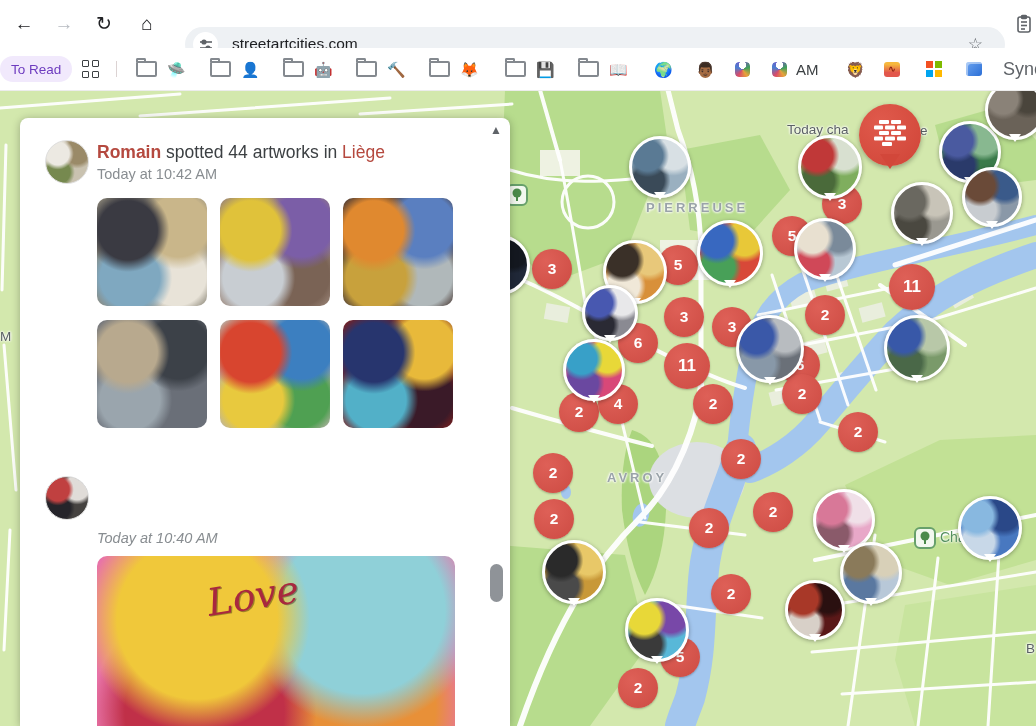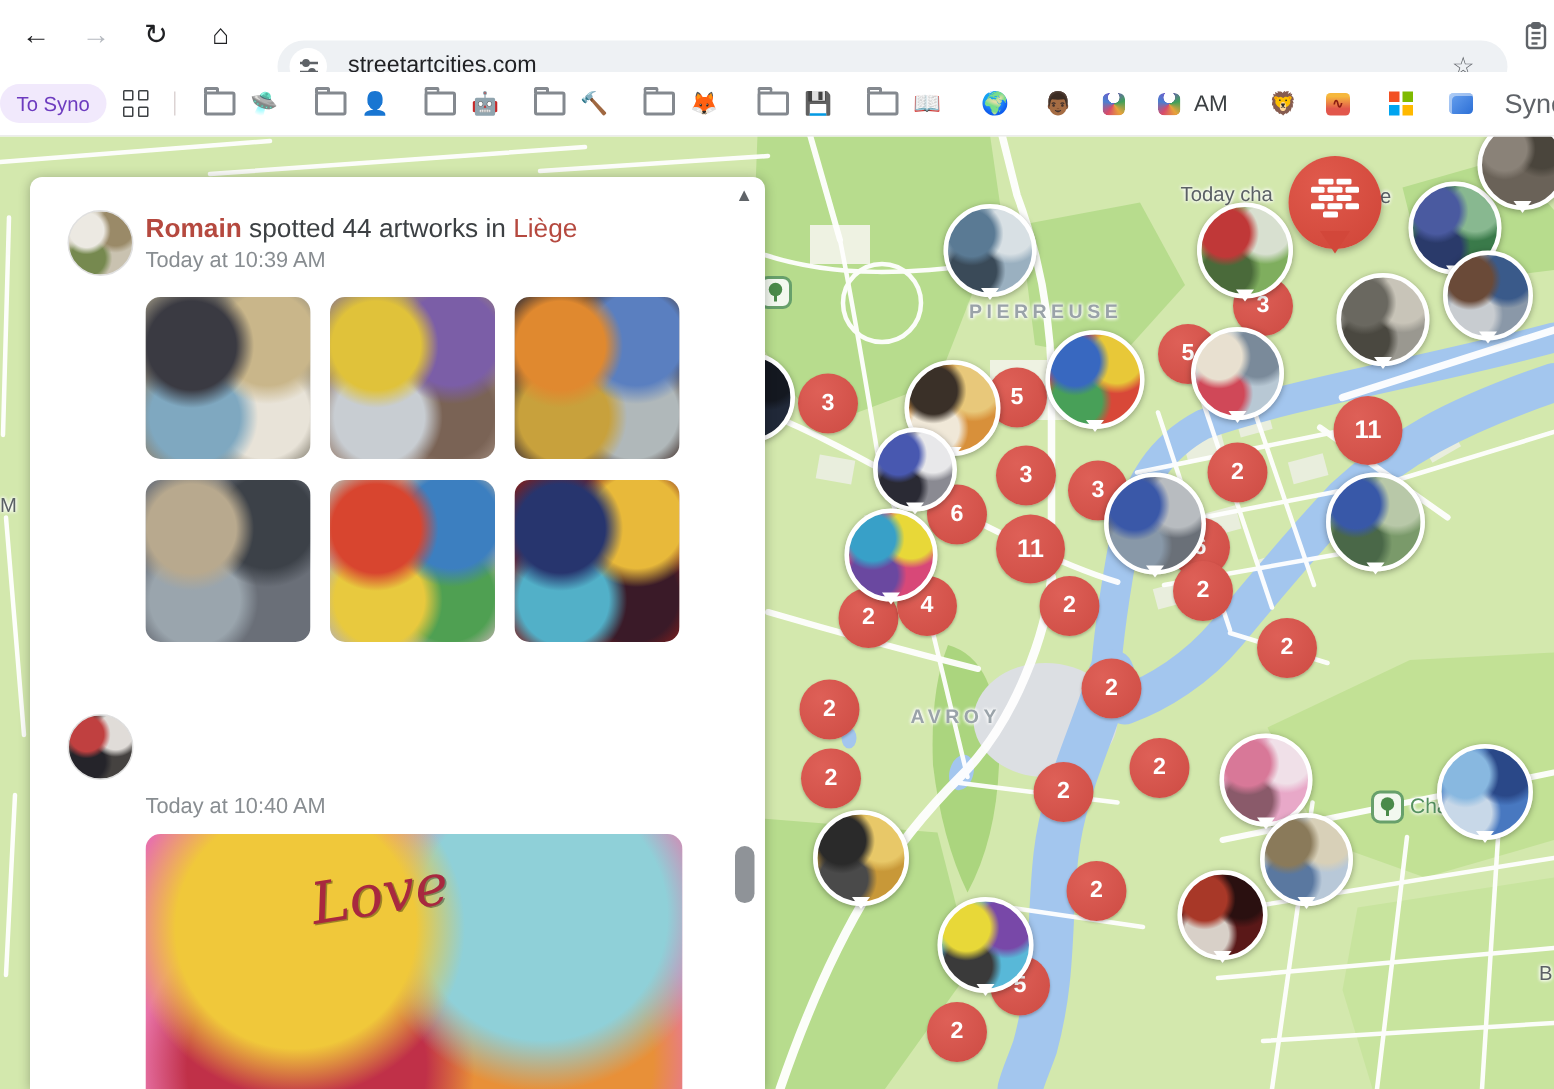--- a/index.html
+++ b/index.html
@@ -263,32 +263,32 @@
   </div>
 
   <div class="panel">
     <div class="scroll-up">▲</div>
     <div class="scroll-thumb"></div>
 
     <div class="avatar" style="top: 22px; background: radial-gradient(circle at 28% 30%, rgb(236, 233, 226) 0px, rgb(236, 233, 226) 27%, rgba(0, 0, 0, 0) 38%), radial-gradient(circle at 74% 26%, rgb(154, 138, 104) 0px, rgb(154, 138, 104) 27%, rgba(0, 0, 0, 0) 38%), radial-gradient(circle at 30% 74%, rgb(118, 137, 79) 0px, rgb(118, 137, 79) 27%, rgba(0, 0, 0, 0) 38%), linear-gradient(rgb(201, 194, 176), rgb(201, 194, 176));"></div>
     <div class="post-title" style="top:22px;">
       <span class="uname">Romain</span><span> spotted 44 artworks in </span><span class="loc">Liège</span>
     </div>
-    <div class="ptime" style="top:48px;">Today at 10:39 AM</div>
+    <div class="ptime" style="top:48px;">Today at 10:42 AM</div>
     <div class="thumb-grid" id="thumb-grid">
         <div class="thumb" style="background: radial-gradient(circle at 28% 30%, rgb(58, 58, 66) 0px, rgb(58, 58, 66) 27%, rgba(0, 0, 0, 0) 38%), radial-gradient(circle at 74% 26%, rgb(201, 182, 138) 0px, rgb(201, 182, 138) 27%, rgba(0, 0, 0, 0) 38%), radial-gradient(circle at 30% 74%, rgb(127, 168, 192) 0px, rgb(127, 168, 192) 27%, rgba(0, 0, 0, 0) 38%), radial-gradient(circle at 72% 72%, rgb(232, 227, 216) 0px, rgb(232, 227, 216) 27%, rgba(0, 0, 0, 0) 38%), linear-gradient(rgb(139, 134, 120), rgb(139, 134, 120));"></div>
         <div class="thumb" style="background: radial-gradient(circle at 28% 30%, rgb(224, 194, 58) 0px, rgb(224, 194, 58) 27%, rgba(0, 0, 0, 0) 38%), radial-gradient(circle at 74% 26%, rgb(123, 94, 167) 0px, rgb(123, 94, 167) 27%, rgba(0, 0, 0, 0) 38%), radial-gradient(circle at 30% 74%, rgb(200, 205, 210) 0px, rgb(200, 205, 210) 27%, rgba(0, 0, 0, 0) 38%), radial-gradient(circle at 72% 72%, rgb(122, 99, 85) 0px, rgb(122, 99, 85) 27%, rgba(0, 0, 0, 0) 38%), linear-gradient(rgb(154, 133, 120), rgb(154, 133, 120));"></div>
         <div class="thumb" style="background: radial-gradient(circle at 28% 30%, rgb(224, 137, 47) 0px, rgb(224, 137, 47) 27%, rgba(0, 0, 0, 0) 38%), radial-gradient(circle at 74% 26%, rgb(90, 127, 192) 0px, rgb(90, 127, 192) 27%, rgba(0, 0, 0, 0) 38%), radial-gradient(circle at 30% 74%, rgb(200, 161, 60) 0px, rgb(200, 161, 60) 27%, rgba(0, 0, 0, 0) 38%), radial-gradient(circle at 72% 72%, rgb(176, 184, 186) 0px, rgb(176, 184, 186) 27%, rgba(0, 0, 0, 0) 38%), linear-gradient(rgb(74, 58, 53), rgb(74, 58, 53));"></div>
         <div class="thumb" style="background: radial-gradient(circle at 28% 30%, rgb(184, 169, 142) 0px, rgb(184, 169, 142) 27%, rgba(0, 0, 0, 0) 38%), radial-gradient(circle at 74% 26%, rgb(60, 65, 72) 0px, rgb(60, 65, 72) 27%, rgba(0, 0, 0, 0) 38%), radial-gradient(circle at 30% 74%, rgb(154, 165, 173) 0px, rgb(154, 165, 173) 27%, rgba(0, 0, 0, 0) 38%), linear-gradient(rgb(106, 111, 120), rgb(106, 111, 120));"></div>
         <div class="thumb" style="background: radial-gradient(circle at 28% 30%, rgb(216, 69, 47) 0px, rgb(216, 69, 47) 27%, rgba(0, 0, 0, 0) 38%), radial-gradient(circle at 74% 26%, rgb(60, 127, 192) 0px, rgb(60, 127, 192) 27%, rgba(0, 0, 0, 0) 38%), radial-gradient(circle at 30% 74%, rgb(232, 201, 62) 0px, rgb(232, 201, 62) 27%, rgba(0, 0, 0, 0) 38%), radial-gradient(circle at 72% 72%, rgb(79, 160, 82) 0px, rgb(79, 160, 82) 27%, rgba(0, 0, 0, 0) 38%), linear-gradient(rgb(185, 179, 168), rgb(185, 179, 168));"></div>
         <div class="thumb" style="background: radial-gradient(circle at 28% 30%, rgb(39, 53, 110) 0px, rgb(39, 53, 110) 27%, rgba(0, 0, 0, 0) 38%), radial-gradient(circle at 74% 26%, rgb(232, 185, 58) 0px, rgb(232, 185, 58) 27%, rgba(0, 0, 0, 0) 38%), radial-gradient(circle at 30% 74%, rgb(82, 176, 200) 0px, rgb(82, 176, 200) 27%, rgba(0, 0, 0, 0) 38%), radial-gradient(circle at 72% 72%, rgb(58, 26, 40) 0px, rgb(58, 26, 40) 27%, rgba(0, 0, 0, 0) 38%), linear-gradient(rgb(122, 31, 31), rgb(122, 31, 31));"></div>
       </div>
 
     <div class="avatar" style="top: 358px; background: radial-gradient(circle at 28% 30%, rgb(192, 64, 64) 0px, rgb(192, 64, 64) 27%, rgba(0, 0, 0, 0) 38%), radial-gradient(circle at 74% 26%, rgb(224, 220, 216) 0px, rgb(224, 220, 216) 27%, rgba(0, 0, 0, 0) 38%), radial-gradient(circle at 30% 74%, rgb(37, 36, 42) 0px, rgb(37, 36, 42) 27%, rgba(0, 0, 0, 0) 38%), linear-gradient(rgb(69, 66, 64), rgb(69, 66, 64));"></div>
-    <div class="ptime" style="top:412px;">Today at 10:40 AM</div>
+    <div class="ptime" style="top:412px;font-style:italic;">Today at 10:40 AM</div>
     <div class="big-image" style="background: radial-gradient(circle at 28% 30%, rgb(240, 200, 58) 0px, rgb(240, 200, 58) 27%, rgba(0, 0, 0, 0) 38%), radial-gradient(circle at 74% 26%, rgb(143, 208, 216) 0px, rgb(143, 208, 216) 27%, rgba(0, 0, 0, 0) 38%), radial-gradient(circle at 30% 74%, rgb(192, 48, 72) 0px, rgb(192, 48, 72) 27%, rgba(0, 0, 0, 0) 38%), radial-gradient(circle at 72% 72%, rgb(232, 144, 56) 0px, rgb(232, 144, 56) 27%, rgba(0, 0, 0, 0) 38%), linear-gradient(rgb(232, 115, 168), rgb(232, 115, 168));">
       <span class="love-text">Love</span>
     </div>
   </div>
 
   <div class="toolbar">
     <button class="navbtn" style="left:10px;">←</button>
     <button class="navbtn disabled" style="left:50px;">→</button>
     <button class="navbtn" style="left:90px;">↻</button>
     <button class="navbtn" style="left:133px;">⌂</button>
@@ -309,21 +309,21 @@
         <rect x="4" y="3" width="12" height="15" rx="2"></rect>
         <rect x="7.5" y="1.5" width="5" height="3" rx="1" fill="#5f6368"></rect>
         <line x1="7" y1="8" x2="13" y2="8"></line>
           <line x1="7" y1="11.5" x2="13" y2="11.5"></line>
           <line x1="7" y1="15" x2="11" y2="15"></line>
       </svg>
     </div>
   </div>
 
   <div class="bookmarks">
-    <div class="bm toread">To Syno</div>
+    <div class="bm toread">To Read</div>
     <div class="bm gridicon">
         <span></span>
         <span></span>
         <span></span>
         <span></span>
       </div>
     <div class="bmsep"></div>
     <div id="bm-folders">
         <div class="bm" style="left: 136px;">
           <span class="folder"></span>

